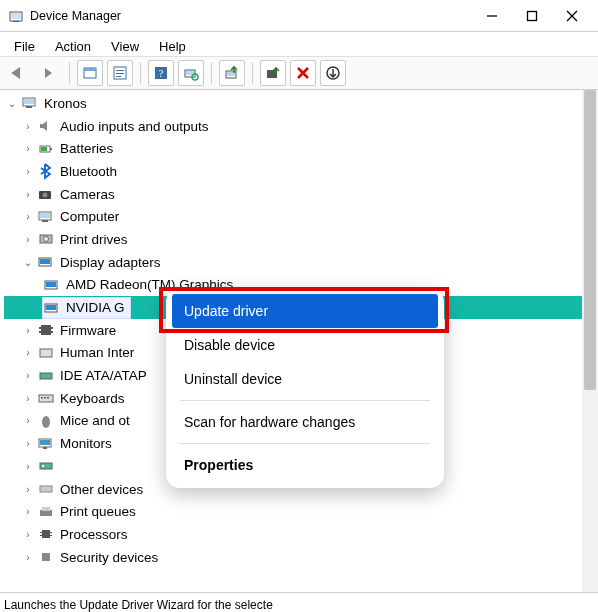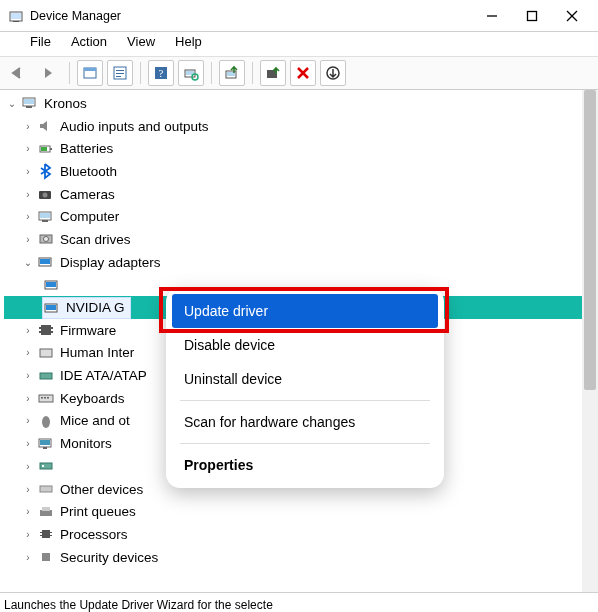--- a/index.html
+++ b/index.html
@@ -31,22 +31,22 @@
     height: 28px;
     display: flex;
     align-items: center;
     justify-content: center;
     color: #111;
     font-size: 14px;
   }
   .menubar {
     height: 24px;
     display: flex;
-    align-items: flex-start;
-    padding: 0 20px;
+    align-items: flex-end;
+    padding: 0 4px;
     font-size: 13px;
   }
   .menubar .menuitem { padding: 2px 10px; }
   .toolbar {
     height: 34px;
     display: flex;
     align-items: center;
     padding: 0 4px;
     border-top: 1px solid #e0e0e0;
     border-bottom: 1px solid #ccc;
@@ -350,41 +350,42 @@
         <span class="label">Computer</span>
       </div>
     <div class="row lvl1">
         <span class="exp">›</span>
         <span class="ico">
           <svg width="18" height="18">
             <rect x="3" y="5" width="12" height="8" fill="#bbb" stroke="#666"></rect>
             <circle cx="9" cy="9" r="2.5" fill="#eee" stroke="#666"></circle>
           </svg>
         </span>
-        <span class="label">Scan drives</span>
+        <span class="label">Print drives</span>
       </div>
 
     <div class="row lvl1">
         <span class="exp">⌄</span>
         <span class="ico">
           <svg width="18" height="18">
             <rect x="2" y="5" width="12" height="8" fill="#fff" stroke="#555"></rect>
             <rect x="3" y="6" width="10" height="5" fill="#2a88d8"></rect>
           </svg>
         </span>
         <span class="label">Display adapters</span>
       </div>
 
     <div class="row lvl2">
         <span class="ico">
           <svg width="18" height="18">
             <rect x="2" y="5" width="12" height="8" fill="#fff" stroke="#555"></rect>
             <rect x="3" y="6" width="10" height="5" fill="#2a88d8"></rect>
           </svg>
         </span>
+        <span class="label">AMD Radeon(TM) Graphics</span>
       </div>
 
     <div class="row lvl2-sel">
       <span class="labelwrap">
         <span class="ico">
             <svg width="18" height="18">
               <rect x="2" y="5" width="12" height="8" fill="#fff" stroke="#555"></rect>
               <rect x="3" y="6" width="10" height="5" fill="#2a88d8"></rect>
             </svg>
           </span>

